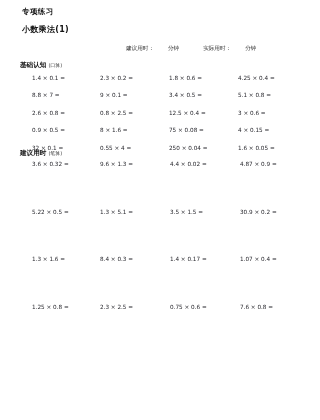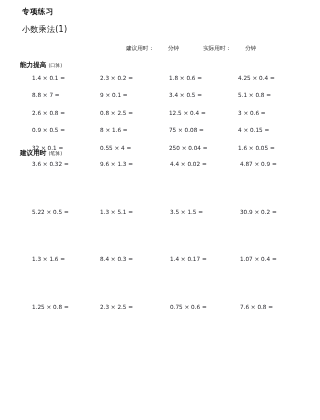--- a/index.html
+++ b/index.html
@@ -30,21 +30,21 @@
     font-weight: bold;
     letter-spacing: 0.4px;
     line-height: 1;
     color: #141414;
   }
   .doc-subtitle {
     position: absolute;
     left: 22px;
     top: 26px;
     font-size: 8px;
-    font-weight: normal;
+    font-weight: bold;
     letter-spacing: 0.3px;
     line-height: 1;
     color: #141414;
   }
   .time-row {
     position: absolute;
     left: 126px;
     top: 46px;
     width: 168px;
     font-size: 5.6px;
@@ -113,21 +113,21 @@
     <span class="lbl">建议用时：</span>
     <span class="gap-blank"></span>
     <span class="unit">分钟</span>
     <span class="mid-gap"></span>
     <span class="lbl">实际用时：</span>
     <span class="gap-blank"></span>
     <span class="unit">分钟</span>
   </div>
 
   <div class="section-head" id="sec1-head">
-    <span>能力提高</span><span class="sub">(口算)</span>
+    <span>基础认知</span><span class="sub">(口算)</span>
   </div>
 
   <div class="prob-grid" id="grid-basic">
     <div class="prob">1.4 × 0.1 =</div>
     <div class="prob">2.3 × 0.2 =</div>
     <div class="prob">1.8 × 0.6 =</div>
     <div class="prob">4.25 × 0.4 =</div>
     <div class="prob">8.8 × 7 =</div>
     <div class="prob">9 × 0.1 =</div>
     <div class="prob">3.4 × 0.5 =</div>

